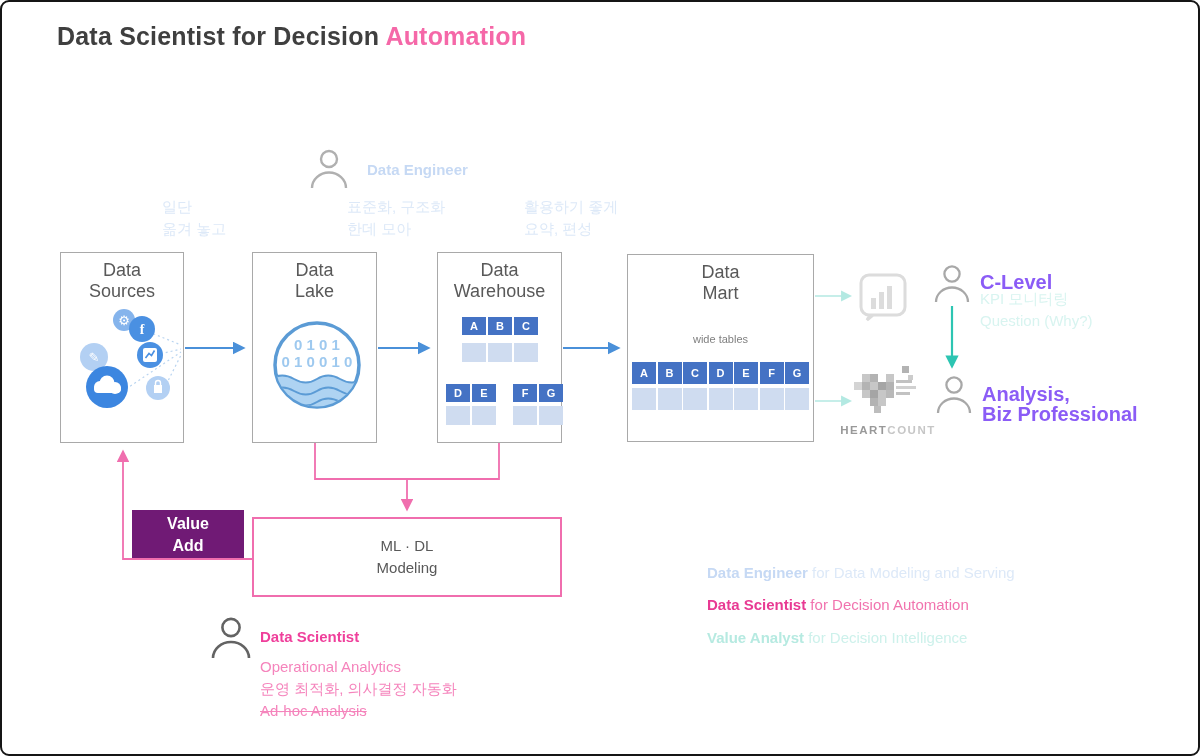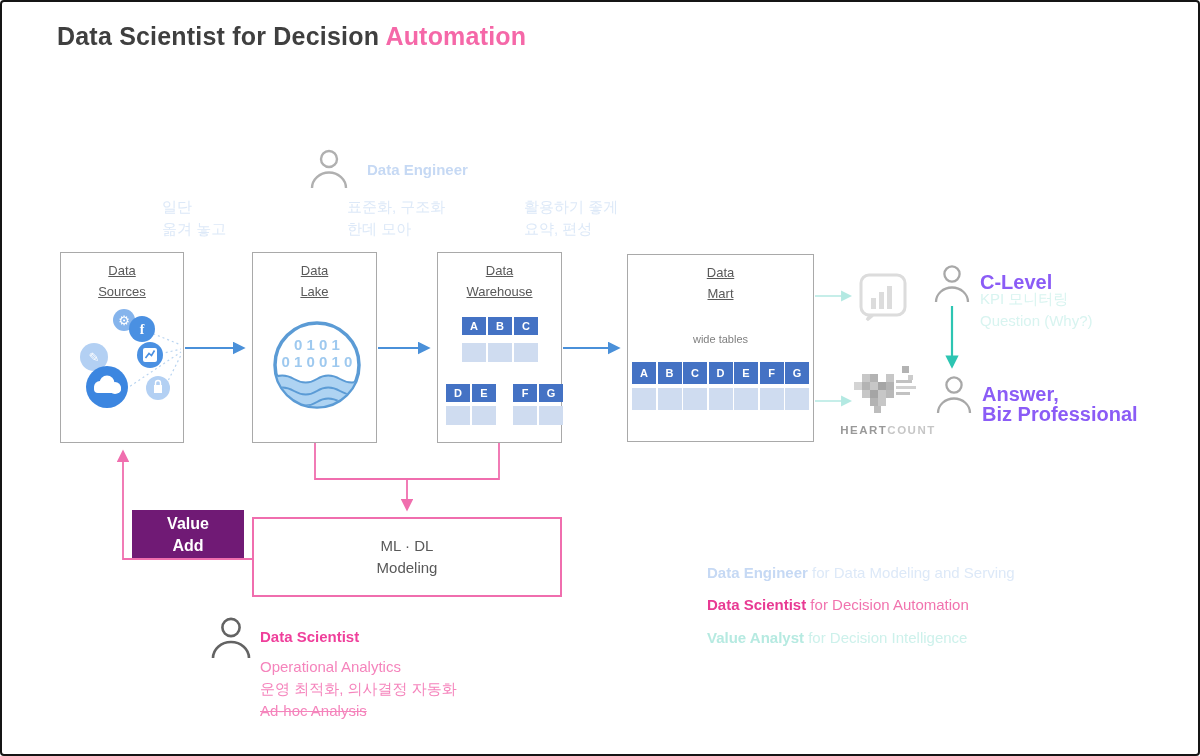--- a/index.html
+++ b/index.html
@@ -1,38 +1,38 @@
 <!DOCTYPE html>
 <html><head>
 <meta charset="utf-8">
 <style>
   * { margin:0; padding:0; box-sizing:border-box; }
   body { background:#fff; font-family:"Liberation Sans", sans-serif; }
   .canvas { position:relative; width:1200px; height:756px; background:#fff;
-            border:2px solid #151515; border-radius:4px; overflow:hidden; }
+            border:2px solid #151515; border-radius:9px; overflow:hidden; }
   .abs { position:absolute; }
 
   
   .title { left:55px; top:20px; font-size:25px; font-weight:bold; color:#3f3f3f; letter-spacing:.2px; }
   .title .hl { color:#f568a8; }
 
   
   .eng-label { left:365px; top:159px; font-size:15px; font-weight:bold; color:#c6d9f4; }
   .note { font-size:15px; color:#dde9f8; line-height:22px; }
   .note0 { left:160px; top:194px; width:110px; }
   .note1 { left:345px; top:194px; width:140px; }
   .note2 { left:522px; top:194px; width:140px; }
 
   
   .pbox { border:1.5px solid #a9a9a9; background:#fff; }
   .box-sources   { left:58px;  top:250px; width:124px; height:191px; }
   .box-lake      { left:250px; top:250px; width:125px; height:191px; }
   .box-warehouse { left:435px; top:250px; width:125px; height:191px; }
   .box-mart      { left:625px; top:252px; width:187px; height:188px; }
-  .box-title { font-size:13px; color:#595959; text-align:center; line-height:21px;text-decoration:underline; }
+  .box-title { font-size:18px; color:#595959; text-align:center; line-height:21px; }
   .bt-sources   { left:58px;  top:258px; width:124px; }
   .bt-lake      { left:250px; top:258px; width:125px; }
   .bt-warehouse { left:435px; top:258px; width:125px; }
   .bt-mart      { left:625px; top:260px; width:187px; }
 
   
   .trow { display:flex; }
   .hcell { background:#4472c4; color:#fff; font-size:11px; font-weight:bold;
            display:flex; align-items:center; justify-content:center; }
   .lcell { background:#cfdcf0; }
@@ -261,21 +261,21 @@
   </svg>
   <div class="abs hc-brand">
     <span class="p1">HEART</span><span class="p2">COUNT</span>
   </div>
 
   <svg class="abs" style="left:932px;top:372px;" width="40" height="42" viewBox="0 0 40 42">
     <circle cx="20" cy="11" r="7.6" fill="none" stroke="#a8a8a8" stroke-width="2.3"></circle>
     <path d="M4 39 a16 14.5 0 0 1 32 0" fill="none" stroke="#a8a8a8" stroke-width="2.3"></path>
   </svg>
   <div class="abs teal-b analyst-name">
-    <div>Answer,</div>
+    <div>Analysis,</div>
     <div>Biz Professional</div>
   </div>
 
   <div class="abs ml-box">
     <div>ML · DL</div>
     <div>Modeling</div>
   </div>
   <div class="abs va-box">
     <div>Value</div>
     <div>Add</div>

